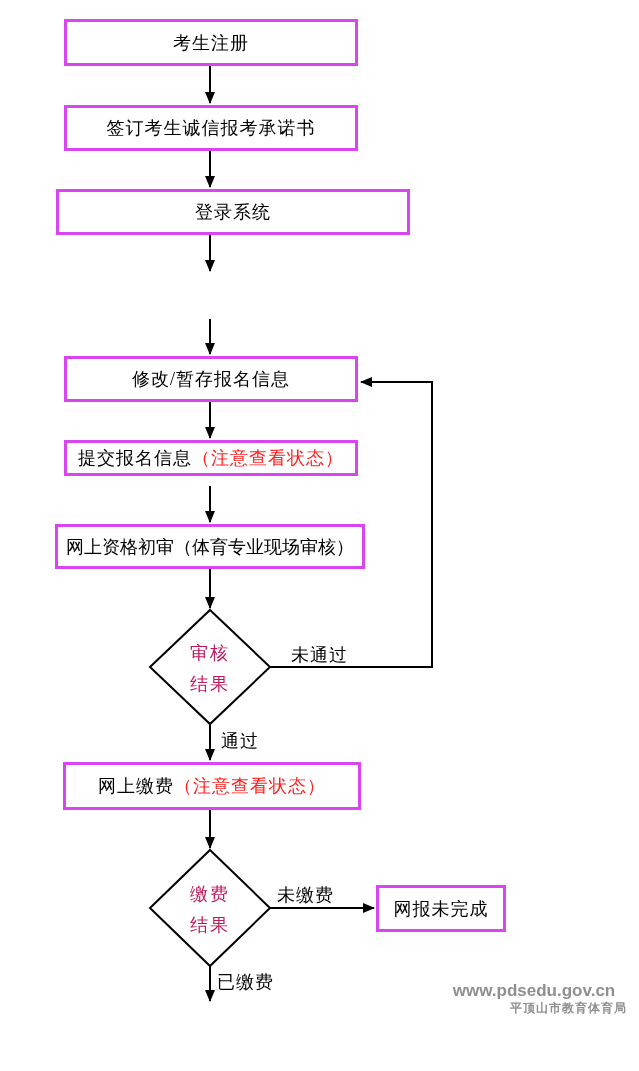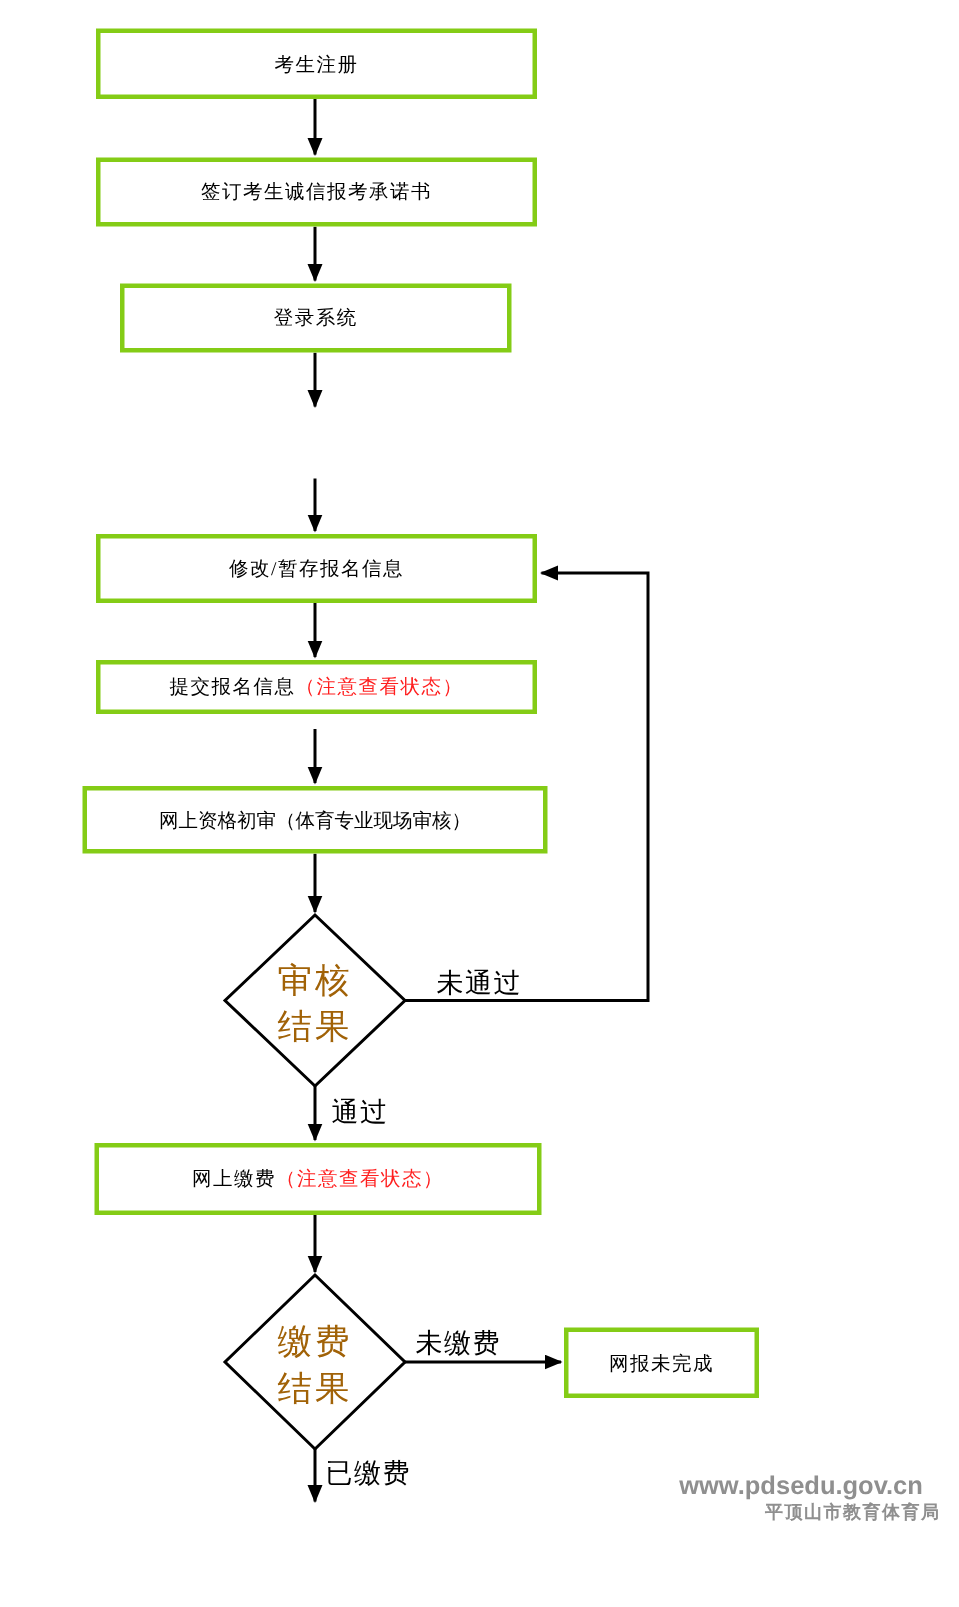--- a/index.html
+++ b/index.html
@@ -6,34 +6,34 @@
   #canvas{
     position:relative;
     width:639px;height:1071px;
     background:#ffffff;
     font-family:"Liberation Serif","DejaVu Serif",serif;
     overflow:hidden;
   }
   #connectors{position:absolute;left:0;top:0;width:639px;height:1071px;}
   .box{
     position:absolute;
-    border:3px solid #84cc16;
+    border:3px solid #d946ef;
     background:#ffffff;
     display:flex;align-items:center;justify-content:center;
-    font-size:13px;color:#000000;
+    font-size:18px;color:#000000;
     letter-spacing:1px;
     box-sizing:border-box;
     white-space:nowrap;
     z-index:2;
   }
   .note-red{color:#ff1f1f;}
   .diamond-label{
     position:absolute;
     width:84px;text-align:center;
-    font-size:23px;line-height:31px;color:#a16207;
+    font-size:18px;line-height:31px;color:#be185d;
     letter-spacing:2px;
     z-index:2;
   }
   .edge-label{
     position:absolute;
     font-size:18px;color:#000000;
     letter-spacing:1px;
     z-index:2;
     white-space:nowrap;
   }
@@ -88,21 +88,21 @@
   </svg>
 
   <div class="box" style="left:64px;top:19px;width:294px;height:47px">
     <span>考生注册</span>
   </div>
 
   <div class="box" style="left:64px;top:105px;width:294px;height:46px">
     <span>签订考生诚信报考承诺书</span>
   </div>
 
-  <div class="box" style="left:80px;top:189px;width:261px;height:46px">
+  <div class="box" style="left:56px;top:189px;width:354px;height:46px">
     <span>登录系统</span>
   </div>
 
 
   <div class="box" style="left:64px;top:356px;width:294px;height:46px">
     <span>修改/暂存报名信息</span>
   </div>
 
   <div class="box" style="left:64px;top:440px;width:294px;height:36px">
     <span>提交报名信息</span>

